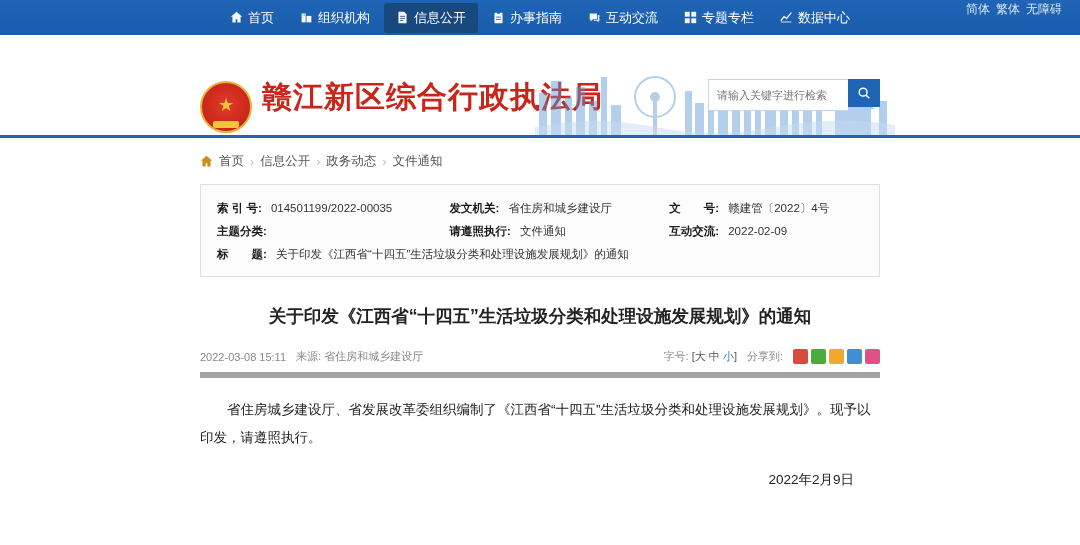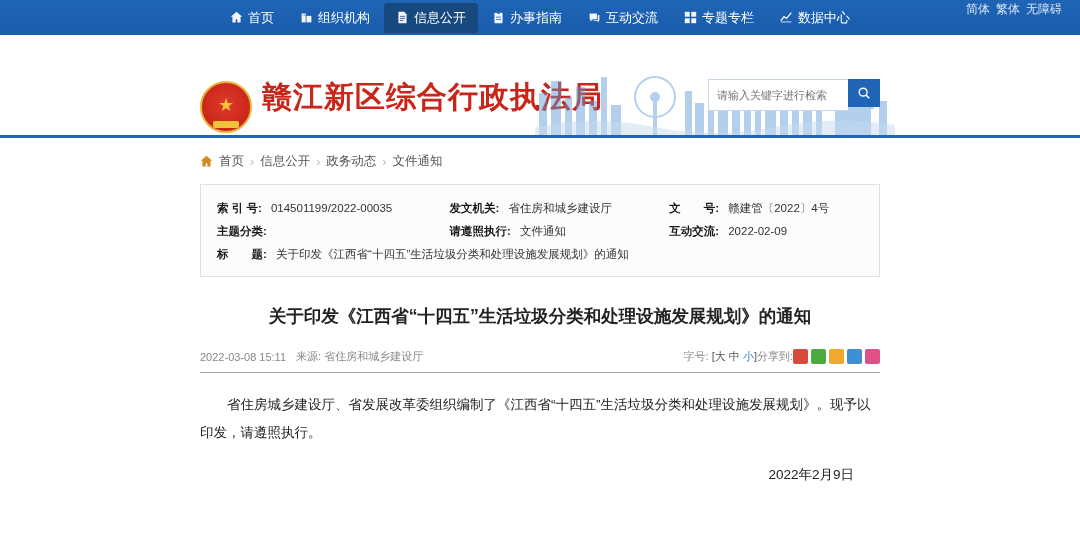--- a/index.html
+++ b/index.html
@@ -182,30 +182,30 @@
   .art-title {
     text-align: center;
     font-size: 17.5px;
     font-weight: bold;
     color: #222;
     line-height: 1.5;
     font-family: "Liberation Sans", sans-serif;
   }
   .art-bar {
     margin-top: 20px;
-    border-bottom: 1px solid #a3a3a3;
+    border-bottom: 6px solid #a3a3a3;
     padding-bottom: 8px;
     display: flex;
     align-items: center;
     justify-content: space-between;
     font-size: 11px;
     color: #888;
   }
   .art-bar .left { display: flex; gap: 10px; align-items: center; }
-  .art-bar .right { display: flex; align-items: flex-end; }
+  .art-bar .right { display: flex; gap: 10px; align-items: flex-end; }
   .fontsize .pick { color: #555; }
   .fontsize .sel { color: #2a7fd4; }
   .share-icons { display: flex; gap: 3px; align-items: center; }
   .share-icons i {
     width: 15px; height: 15px;
     border-radius: 2px;
     display: inline-block;
   }
   .si1 { background: #d84a3c; }
   .si2 { background: #4aab3f; }

